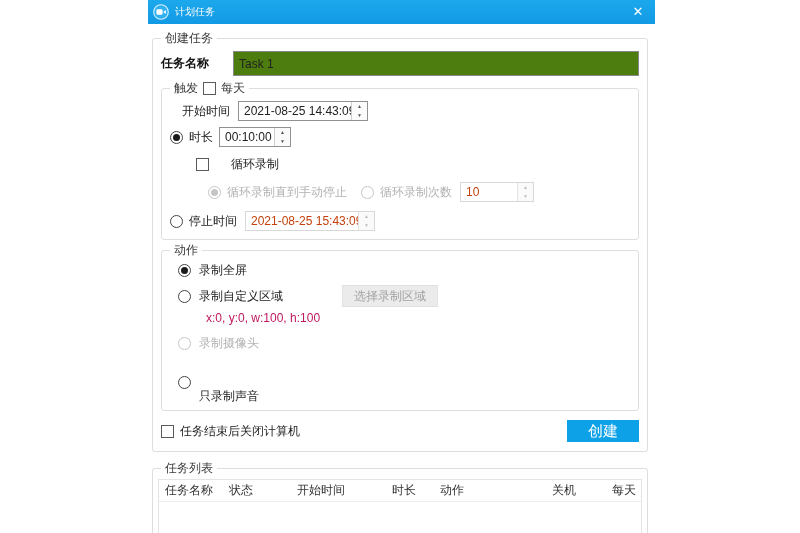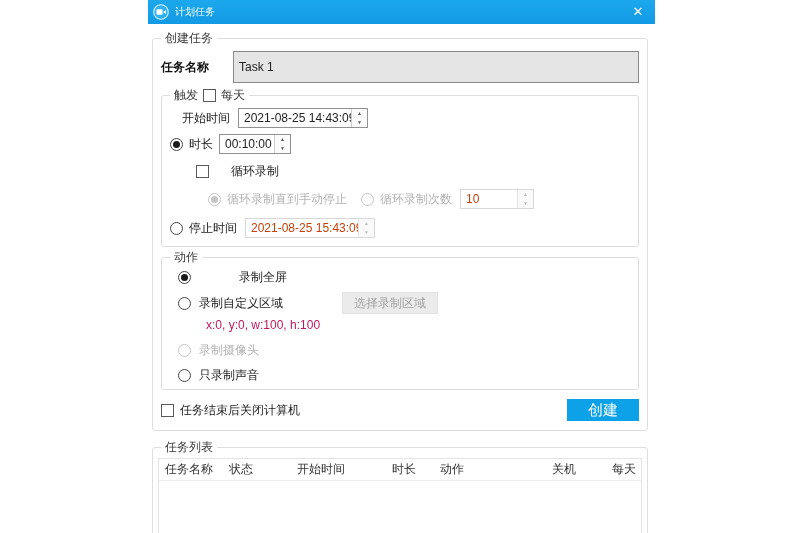--- a/index.html
+++ b/index.html
@@ -23,21 +23,21 @@
   .gb-trigger { margin-top:12px; padding:0 8px 8px 8px; }
   .gb-action  { margin-top:10px; padding:0 8px 5px 8px; }
   .gb-list { margin-top:16px; padding:0 5px 6px 5px; }
 
   .row { display:flex; align-items:center; font-size:12px; color:#222; }
 
   
   .lbl { font-size:12px; color:#222; }
   .lbl.bold { font-weight:bold; color:#111; }
   .lbl.disabled { color:#b2b2b2; }
-  .textinput { height:32px; border:1px solid #888; font-size:12px; color:#222; padding:0 5px; background:#e5e5e5; outline:none; }
+  .textinput { height:25px; border:1px solid #888; font-size:12px; color:#222; padding:0 5px; background:#4d7c0f; outline:none; }
 
   .checkbox { width:13px; height:13px; border:1px solid #5a5a5a; background:#fff; display:inline-block; flex:0 0 auto; }
   .radio { width:13px; height:13px; border:1px solid #444; border-radius:50%; background:#fff; display:inline-block; position:relative; flex:0 0 auto; }
   .radio.checked::after { content:""; position:absolute; left:2px; top:2px; right:2px; bottom:2px; border-radius:50%; background:#1b1b1b; }
   .radio.disabled { border-color:#c6c6c6; }
   .radio.disabled.checked::after { background:#c6c6c6; }
 
   .spinbox { display:inline-flex; align-items:stretch; height:20px; border:1px solid #919191; background:#fff; }
   .spinbox .val { font-size:12px; color:#222; padding:0 5px; display:flex; align-items:center; white-space:nowrap; }
   .spinner { width:16px; display:flex; flex-direction:column; border-left:1px solid #cfcfcf; background:#fbfbfb; }
@@ -145,21 +145,21 @@
               <span>▲</span>
               <span>▼</span>
             </span>
           </span>
         </div>
       </div>
 
       <div class="gb gb-action">
         <div class="gb-label">动作</div>
 
-        <div class="row" style="margin-top:11px; padding-left:8px;gap:40px;">
+        <div class="row" style="margin-top:11px; padding-left:8px;">
           <span class="radio checked"></span>
           <span class="lbl" style="margin-left:8px;">录制全屏</span>
         </div>
 
         <div class="row" style="margin-top:6px; padding-left:8px;">
           <span class="radio"></span>
           <span class="lbl" style="margin:0 14px 0 8px;">录制自定义区域</span>
           <button class="btn-gray">选择录制区域</button>
         </div>
 
@@ -167,21 +167,21 @@
           <span class="region-note">x:0, y:0, w:100, h:100</span>
         </div>
 
         <div class="row" style="margin-top:10px; padding-left:8px;">
           <span class="radio disabled"></span>
           <span class="lbl disabled" style="margin-left:8px;">录制摄像头</span>
         </div>
 
         <div class="row" style="margin-top:8px; padding-left:8px;">
           <span class="radio"></span>
-          <span class="lbl" style="margin-left:8px;">只录制声音</span>
+          <span class="lbl" style="margin-left:8px;margin-top:28px;">只录制声音</span>
         </div>
       </div>
 
       <div class="row" style="margin:9px 0 7px 0; justify-content:space-between; padding-left:0;">
         <span class="row" style="gap:6px;">
           <span class="checkbox"></span>
           <span class="lbl">任务结束后关闭计算机</span>
         </span>
         <button class="btn-blue" style="width:72px;">创建</button>
       </div>

